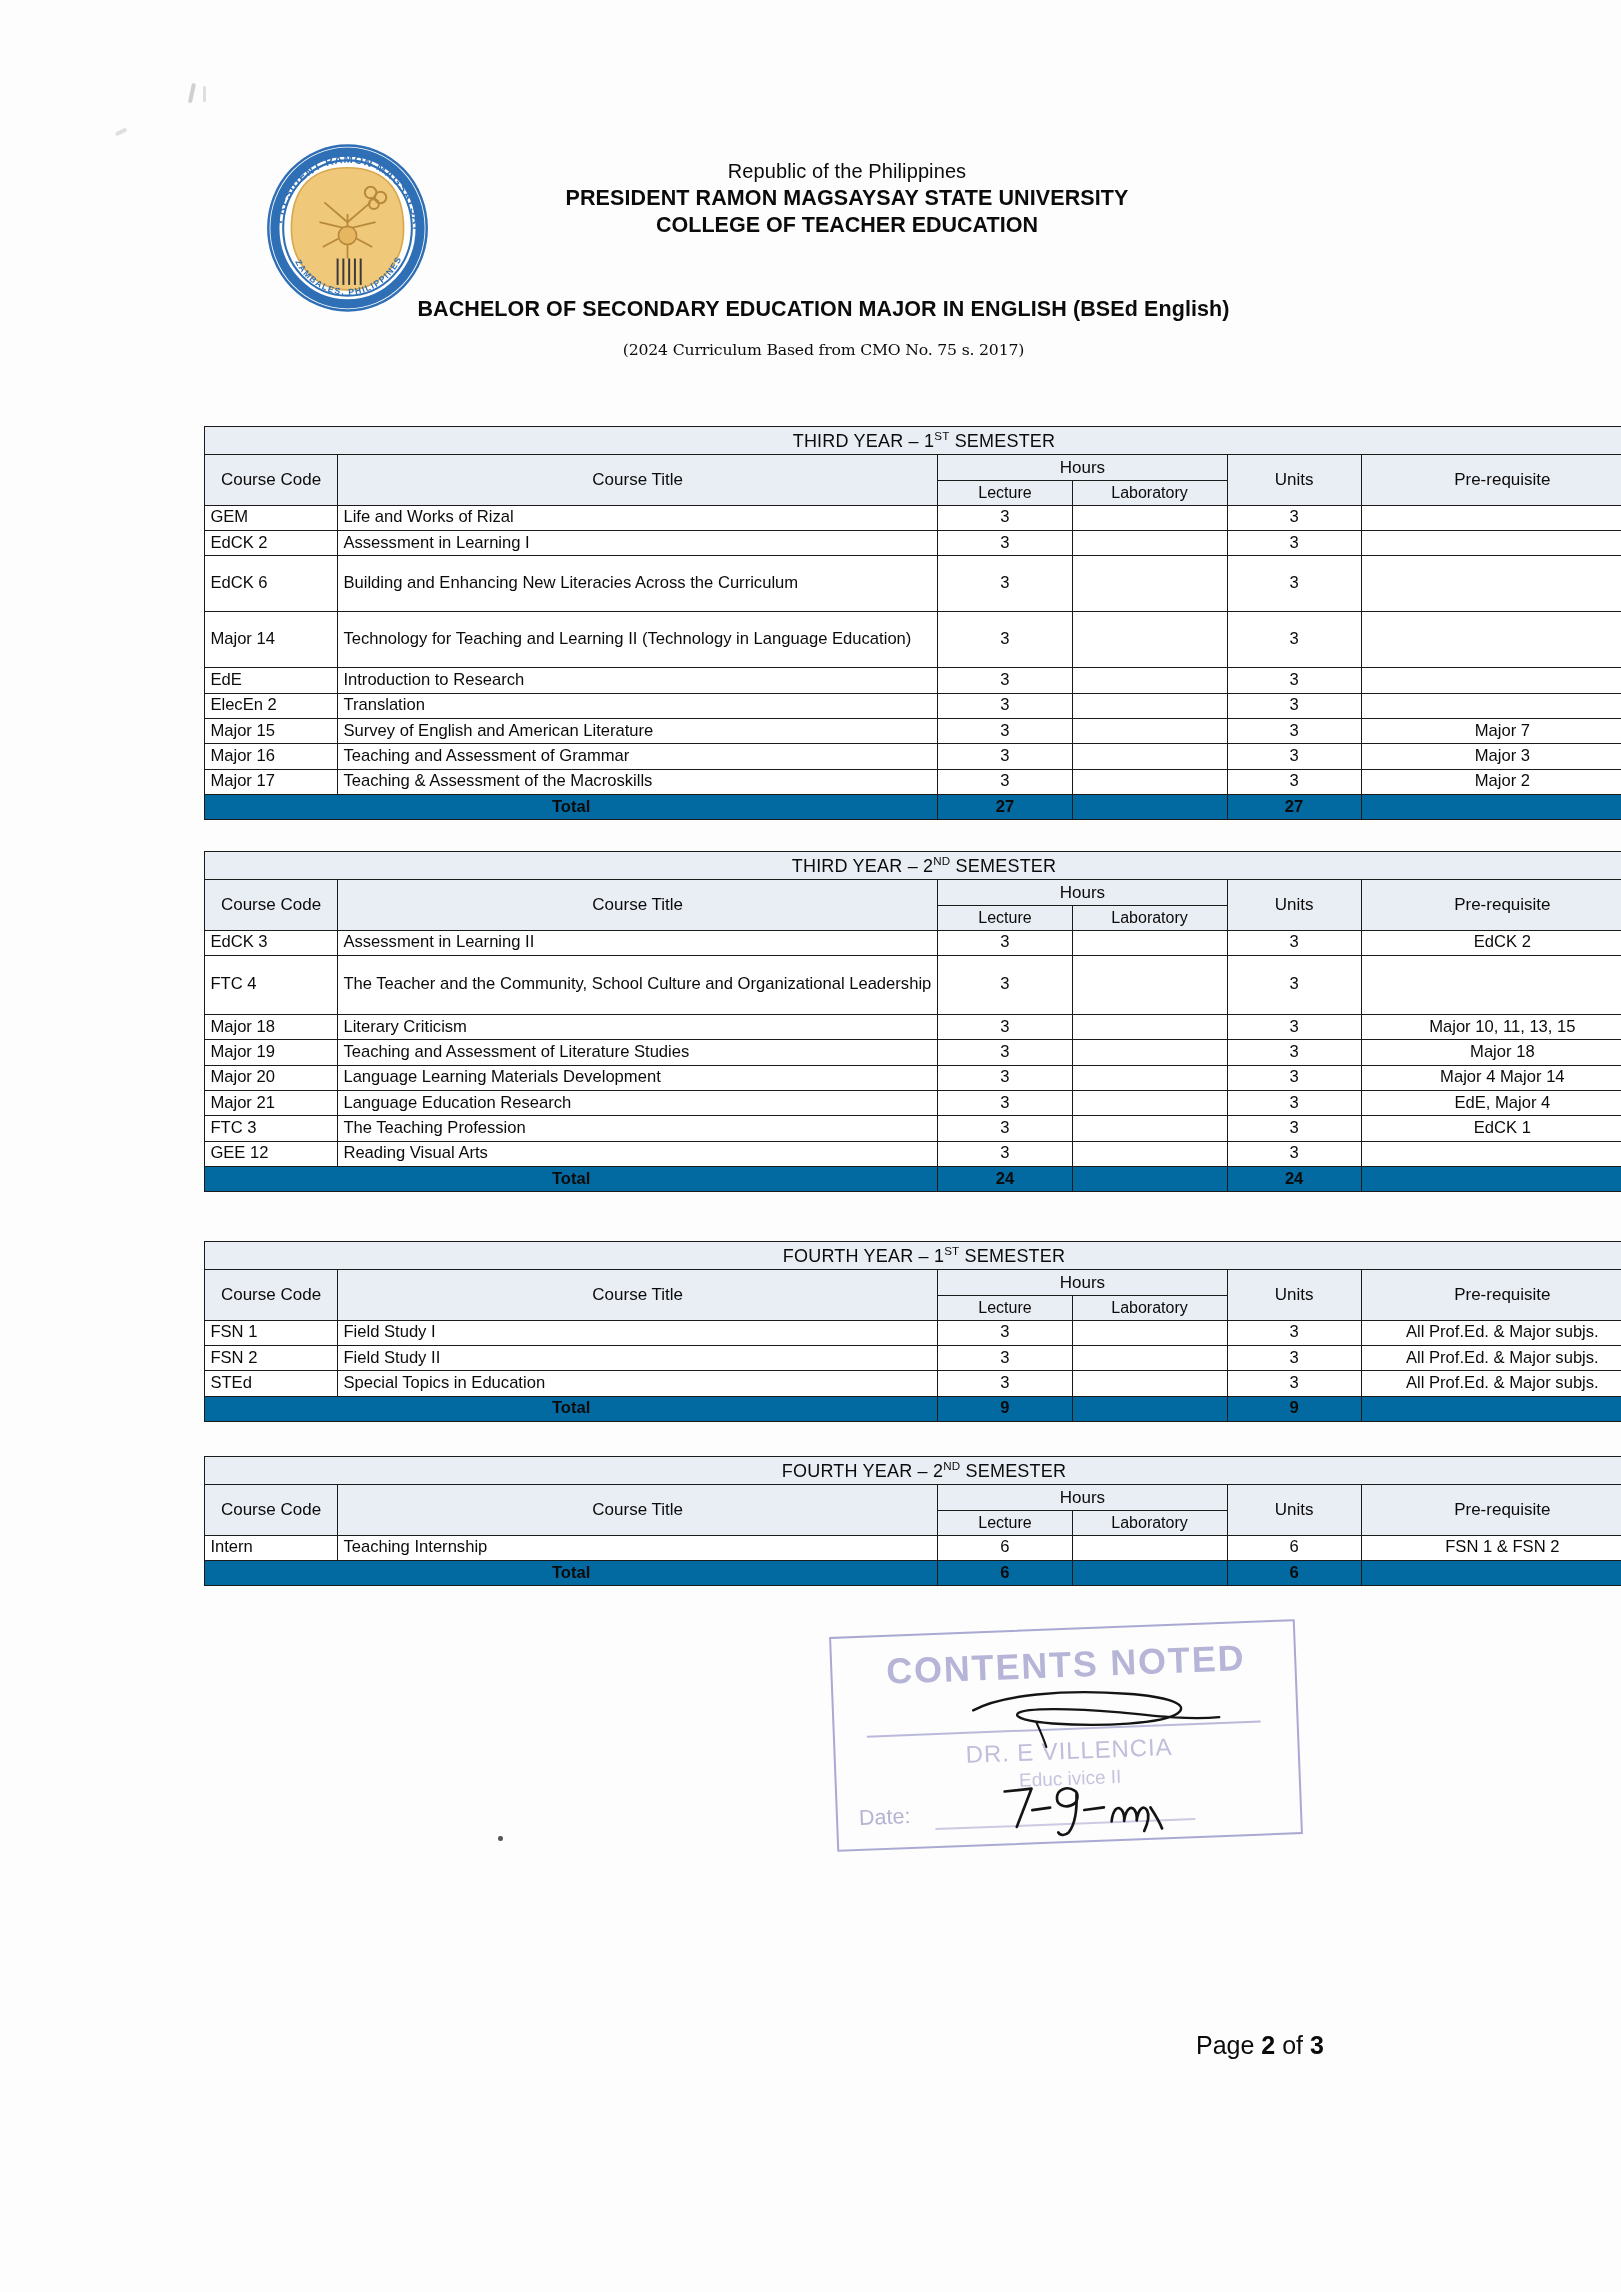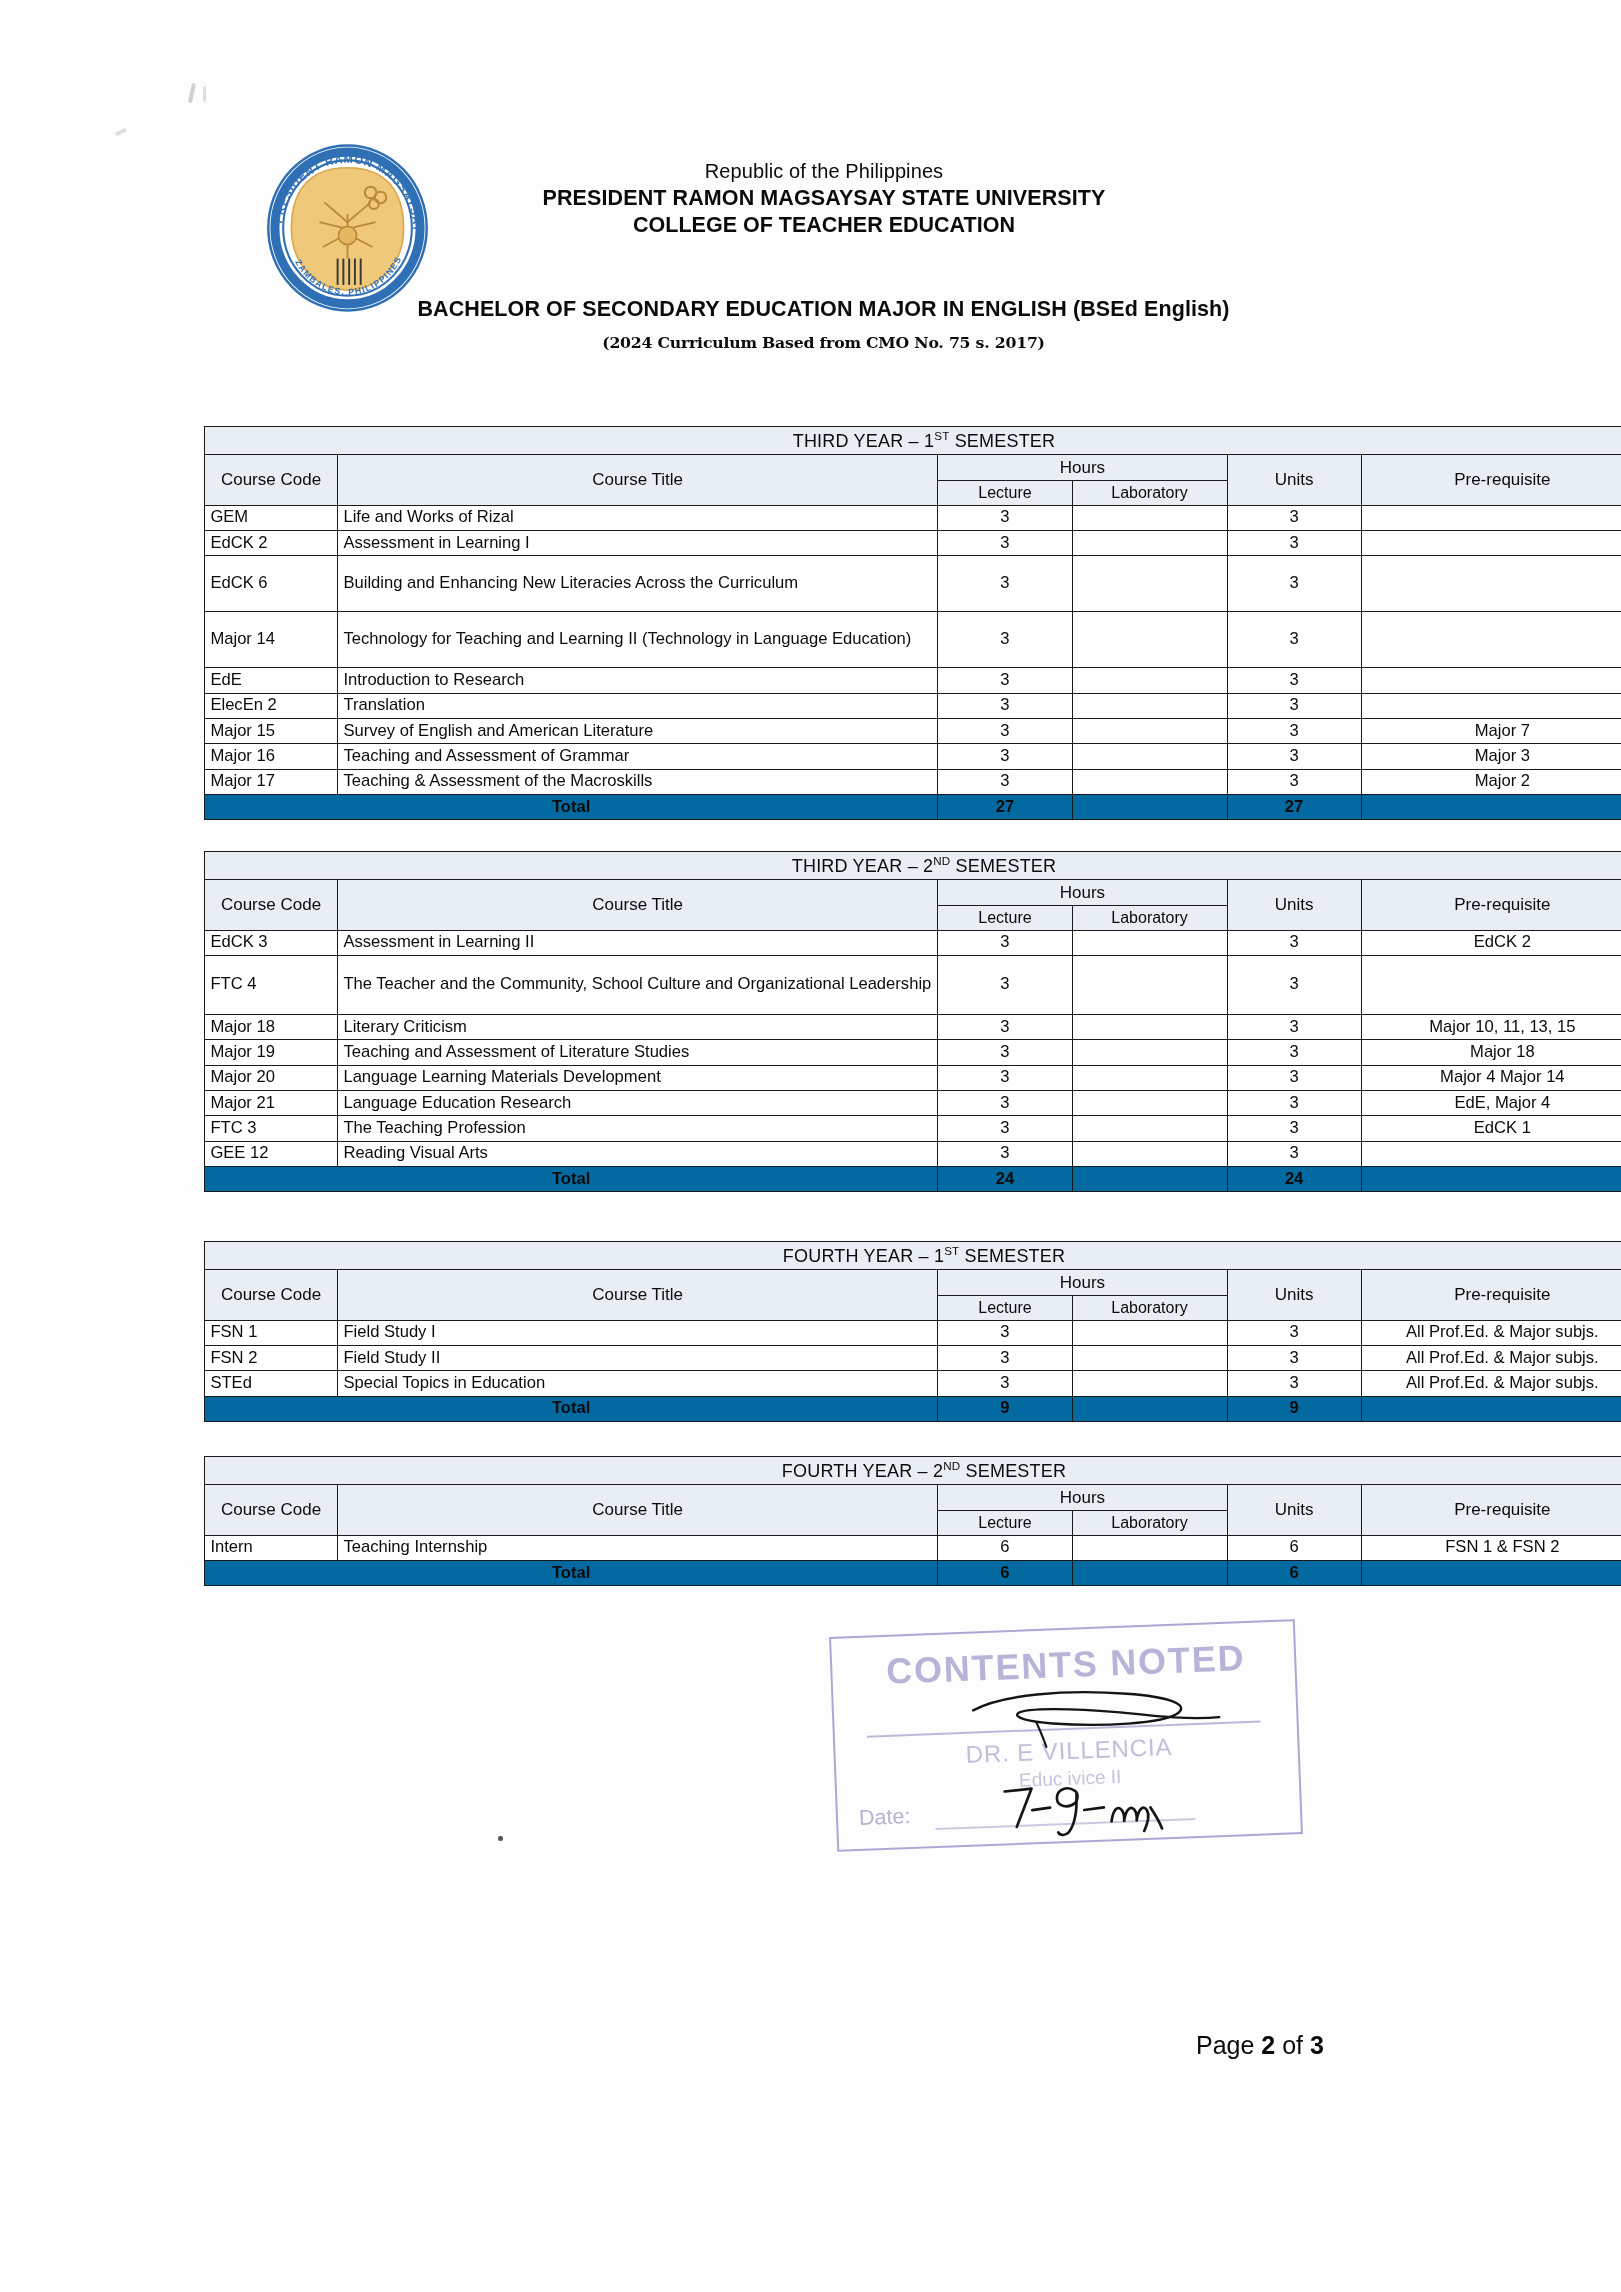--- a/index.html
+++ b/index.html
@@ -32,21 +32,21 @@
   }
   .seal {
     position: absolute;
     left: 265px;
     top: 143px;
     width: 165px;
     height: 170px;
   }
   .hdr-lines {
     position: absolute;
-    left: 421px;
+    left: 444px;
     top: 159px;
     width: 806px;
     text-align: center;
     line-height: 1.28;
   }
   .h-reg   { font-size: 20px; letter-spacing: 0.1px; }
   .h-bold  { font-size: 21.5px; font-weight: bold; letter-spacing: 0.1px; }
   .h-campus{ font-size: 20px; }
   .h-cte   { font-size: 21.5px; font-weight: bold; }
 
@@ -58,23 +58,22 @@
     text-align: center;
   }
   .prog-title {
     font-size: 21.5px;
     font-weight: bold;
     letter-spacing: 0.1px;
   }
   .prog-sub {
     font-family: "DejaVu Serif", serif;
     font-size: 15.7px;
-    margin-top: 11px;
+    margin-top: 18px;
     letter-spacing: -0.2px;
-    font-weight: bold;
   }
   .prog-eff {
     font-size: 20px;
     margin-top: 3.6px;
   }
 
   
   .tbl-wrap { position: absolute; left: 204px; width: 1440px; }
 
   table.curr {

